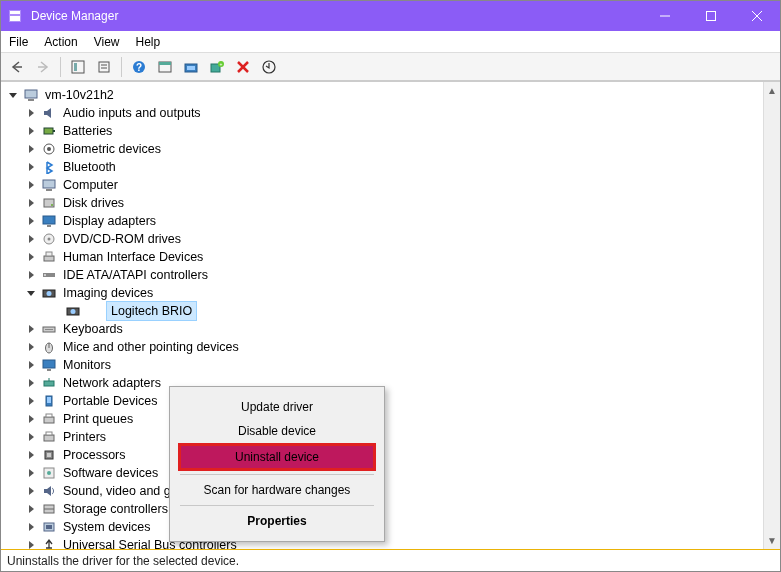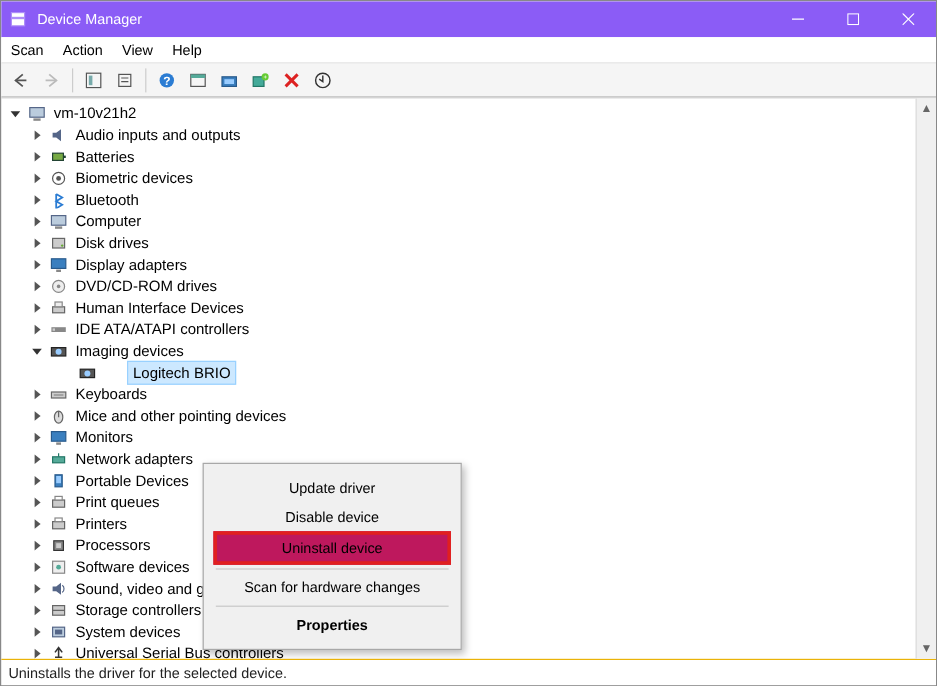--- a/index.html
+++ b/index.html
@@ -60,21 +60,21 @@
   </div>
   <div class="win-btn">
     <svg width="10" height="10">
         <line x1="0" y1="0" x2="10" y2="10" stroke="#fff" stroke-width="1"></line>
         <line x1="10" y1="0" x2="0" y2="10" stroke="#fff" stroke-width="1"></line>
       </svg>
   </div>
 </div>
 
 <div class="menubar">
-  <span class="menu-item">Scan</span>
+  <span class="menu-item">File</span>
   <span class="menu-item">Action</span>
   <span class="menu-item">View</span>
   <span class="menu-item">Help</span>
 </div>
 
 <div class="toolbar">
   <div class="tool-btn">
       <svg width="14" height="14">
         <path d="M9 2 L3 7 L9 12" fill="none" stroke="#555" stroke-width="1.5"></path>
         <path d="M3 7 L12 7" stroke="#555" stroke-width="1.5"></path>

